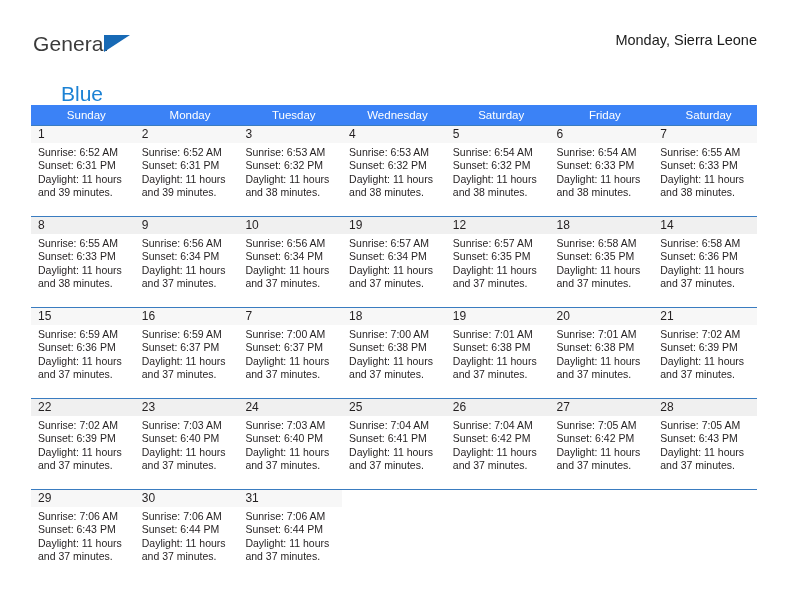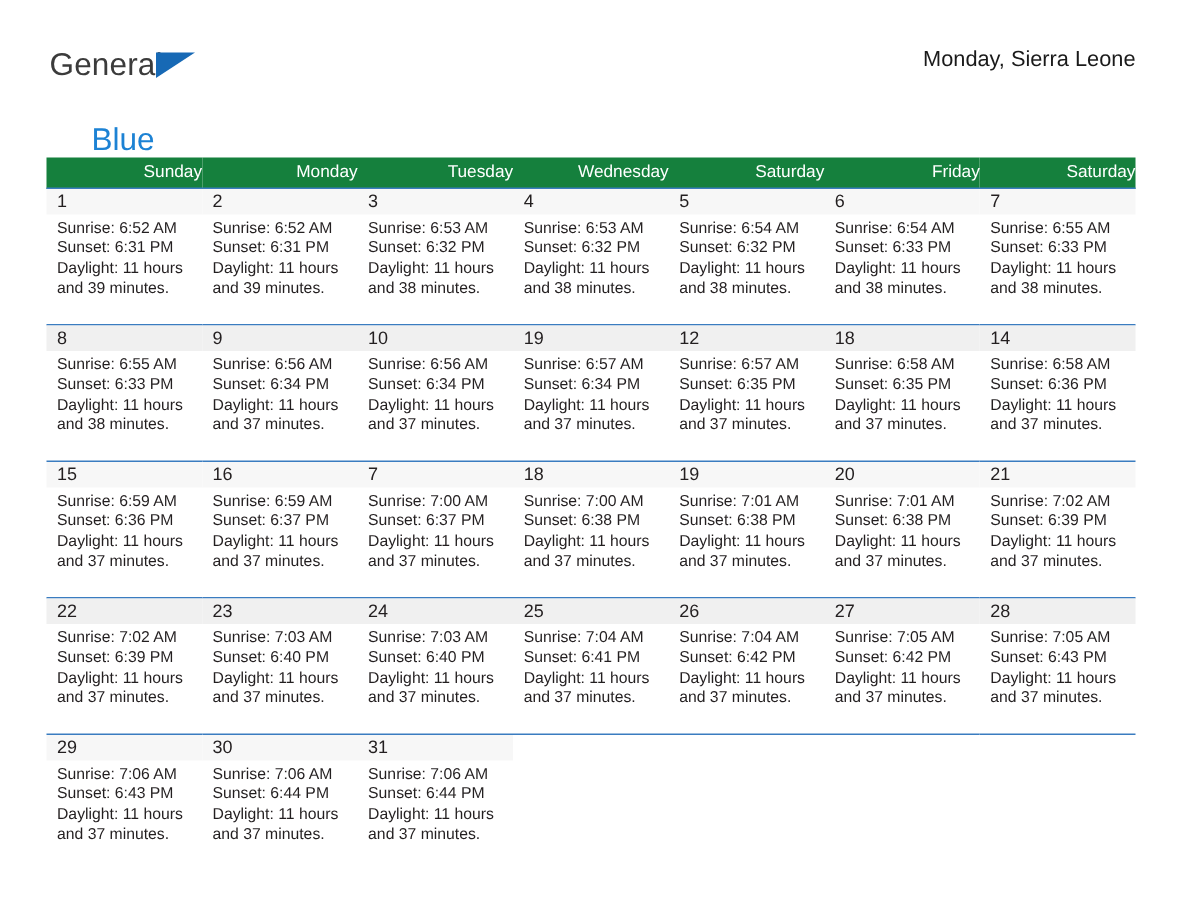--- a/index.html
+++ b/index.html
@@ -88,25 +88,25 @@
   
   .calendar {
     position: absolute;
     left: 31px;
     top: 105px;
     width: 726px;
     border-collapse: collapse;
     table-layout: fixed;
   }
   .calendar th {
-    background: #15803d;
+    background: #3b82f6;
     color: #ffffff;
     font-weight: normal;
     font-size: 11.5px;
-    text-align: right;
+    text-align: center;
     padding: 4px 0 4px 7px;
     height: 12px;
     border: none;
   }
   .calendar td {
     vertical-align: top;
     padding: 0;
     border: none;
     width: 103.71px;
     height: 90px;

